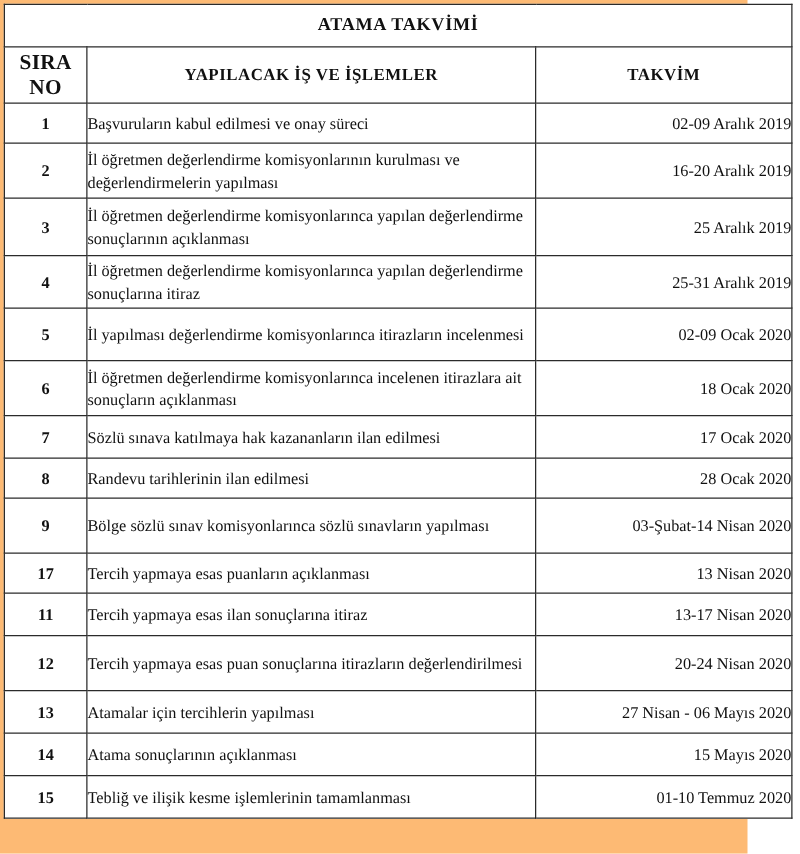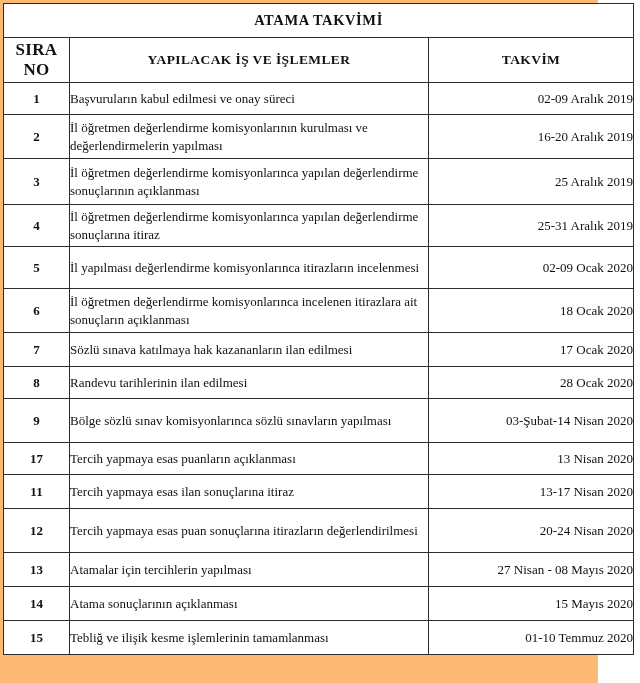--- a/index.html
+++ b/index.html
@@ -192,21 +192,21 @@
 
       <tr class="r-tall">
         <td class="cell-no">12</td>
         <td class="cell-task">Tercih yapmaya esas puan sonuçlarına itirazların değerlendirilmesi</td>
         <td class="cell-date">20-24 Nisan 2020</td>
       </tr>
 
       <tr class="r-short2">
         <td class="cell-no">13</td>
         <td class="cell-task">Atamalar için tercihlerin yapılması</td>
-        <td class="cell-date">27 Nisan - 08 Mayıs 2020</td>
+        <td class="cell-date">27 Nisan - 06 Mayıs 2020</td>
       </tr>
 
       <tr class="r-short2">
         <td class="cell-no">14</td>
         <td class="cell-task">Atama sonuçlarının açıklanması</td>
         <td class="cell-date">15 Mayıs 2020</td>
       </tr>
 
       <tr class="r-short2">
         <td class="cell-no">15</td>

